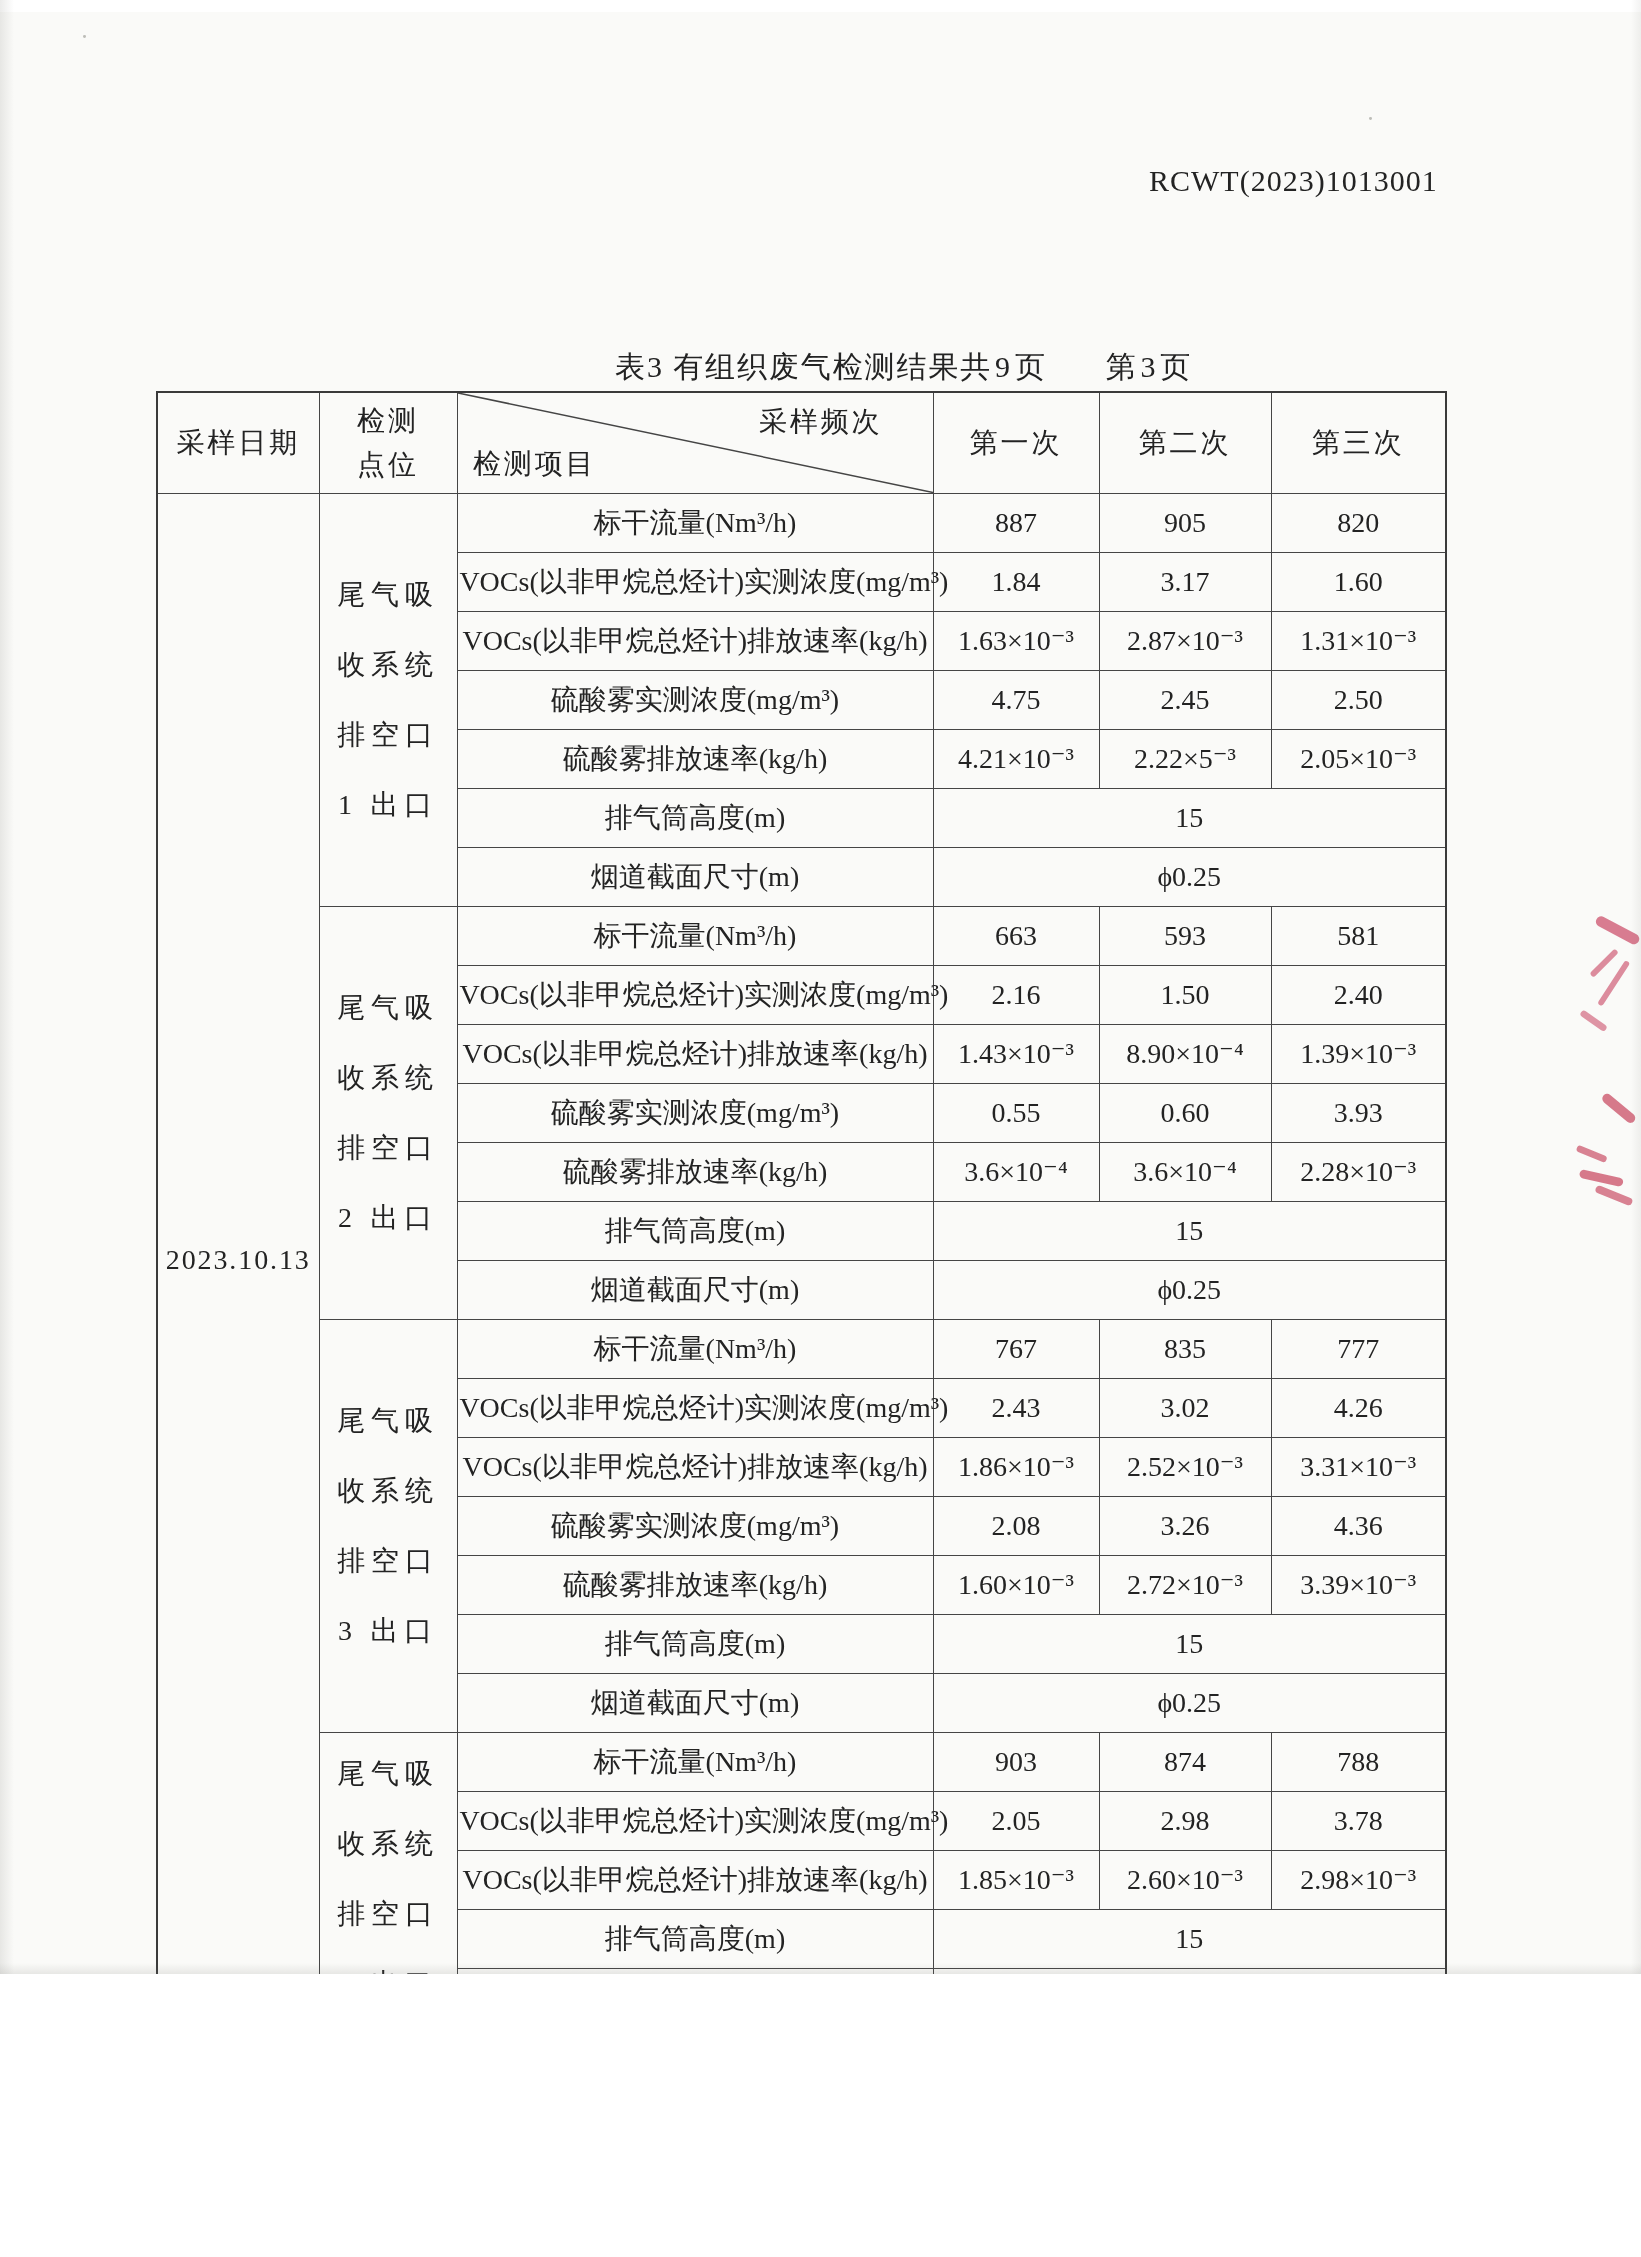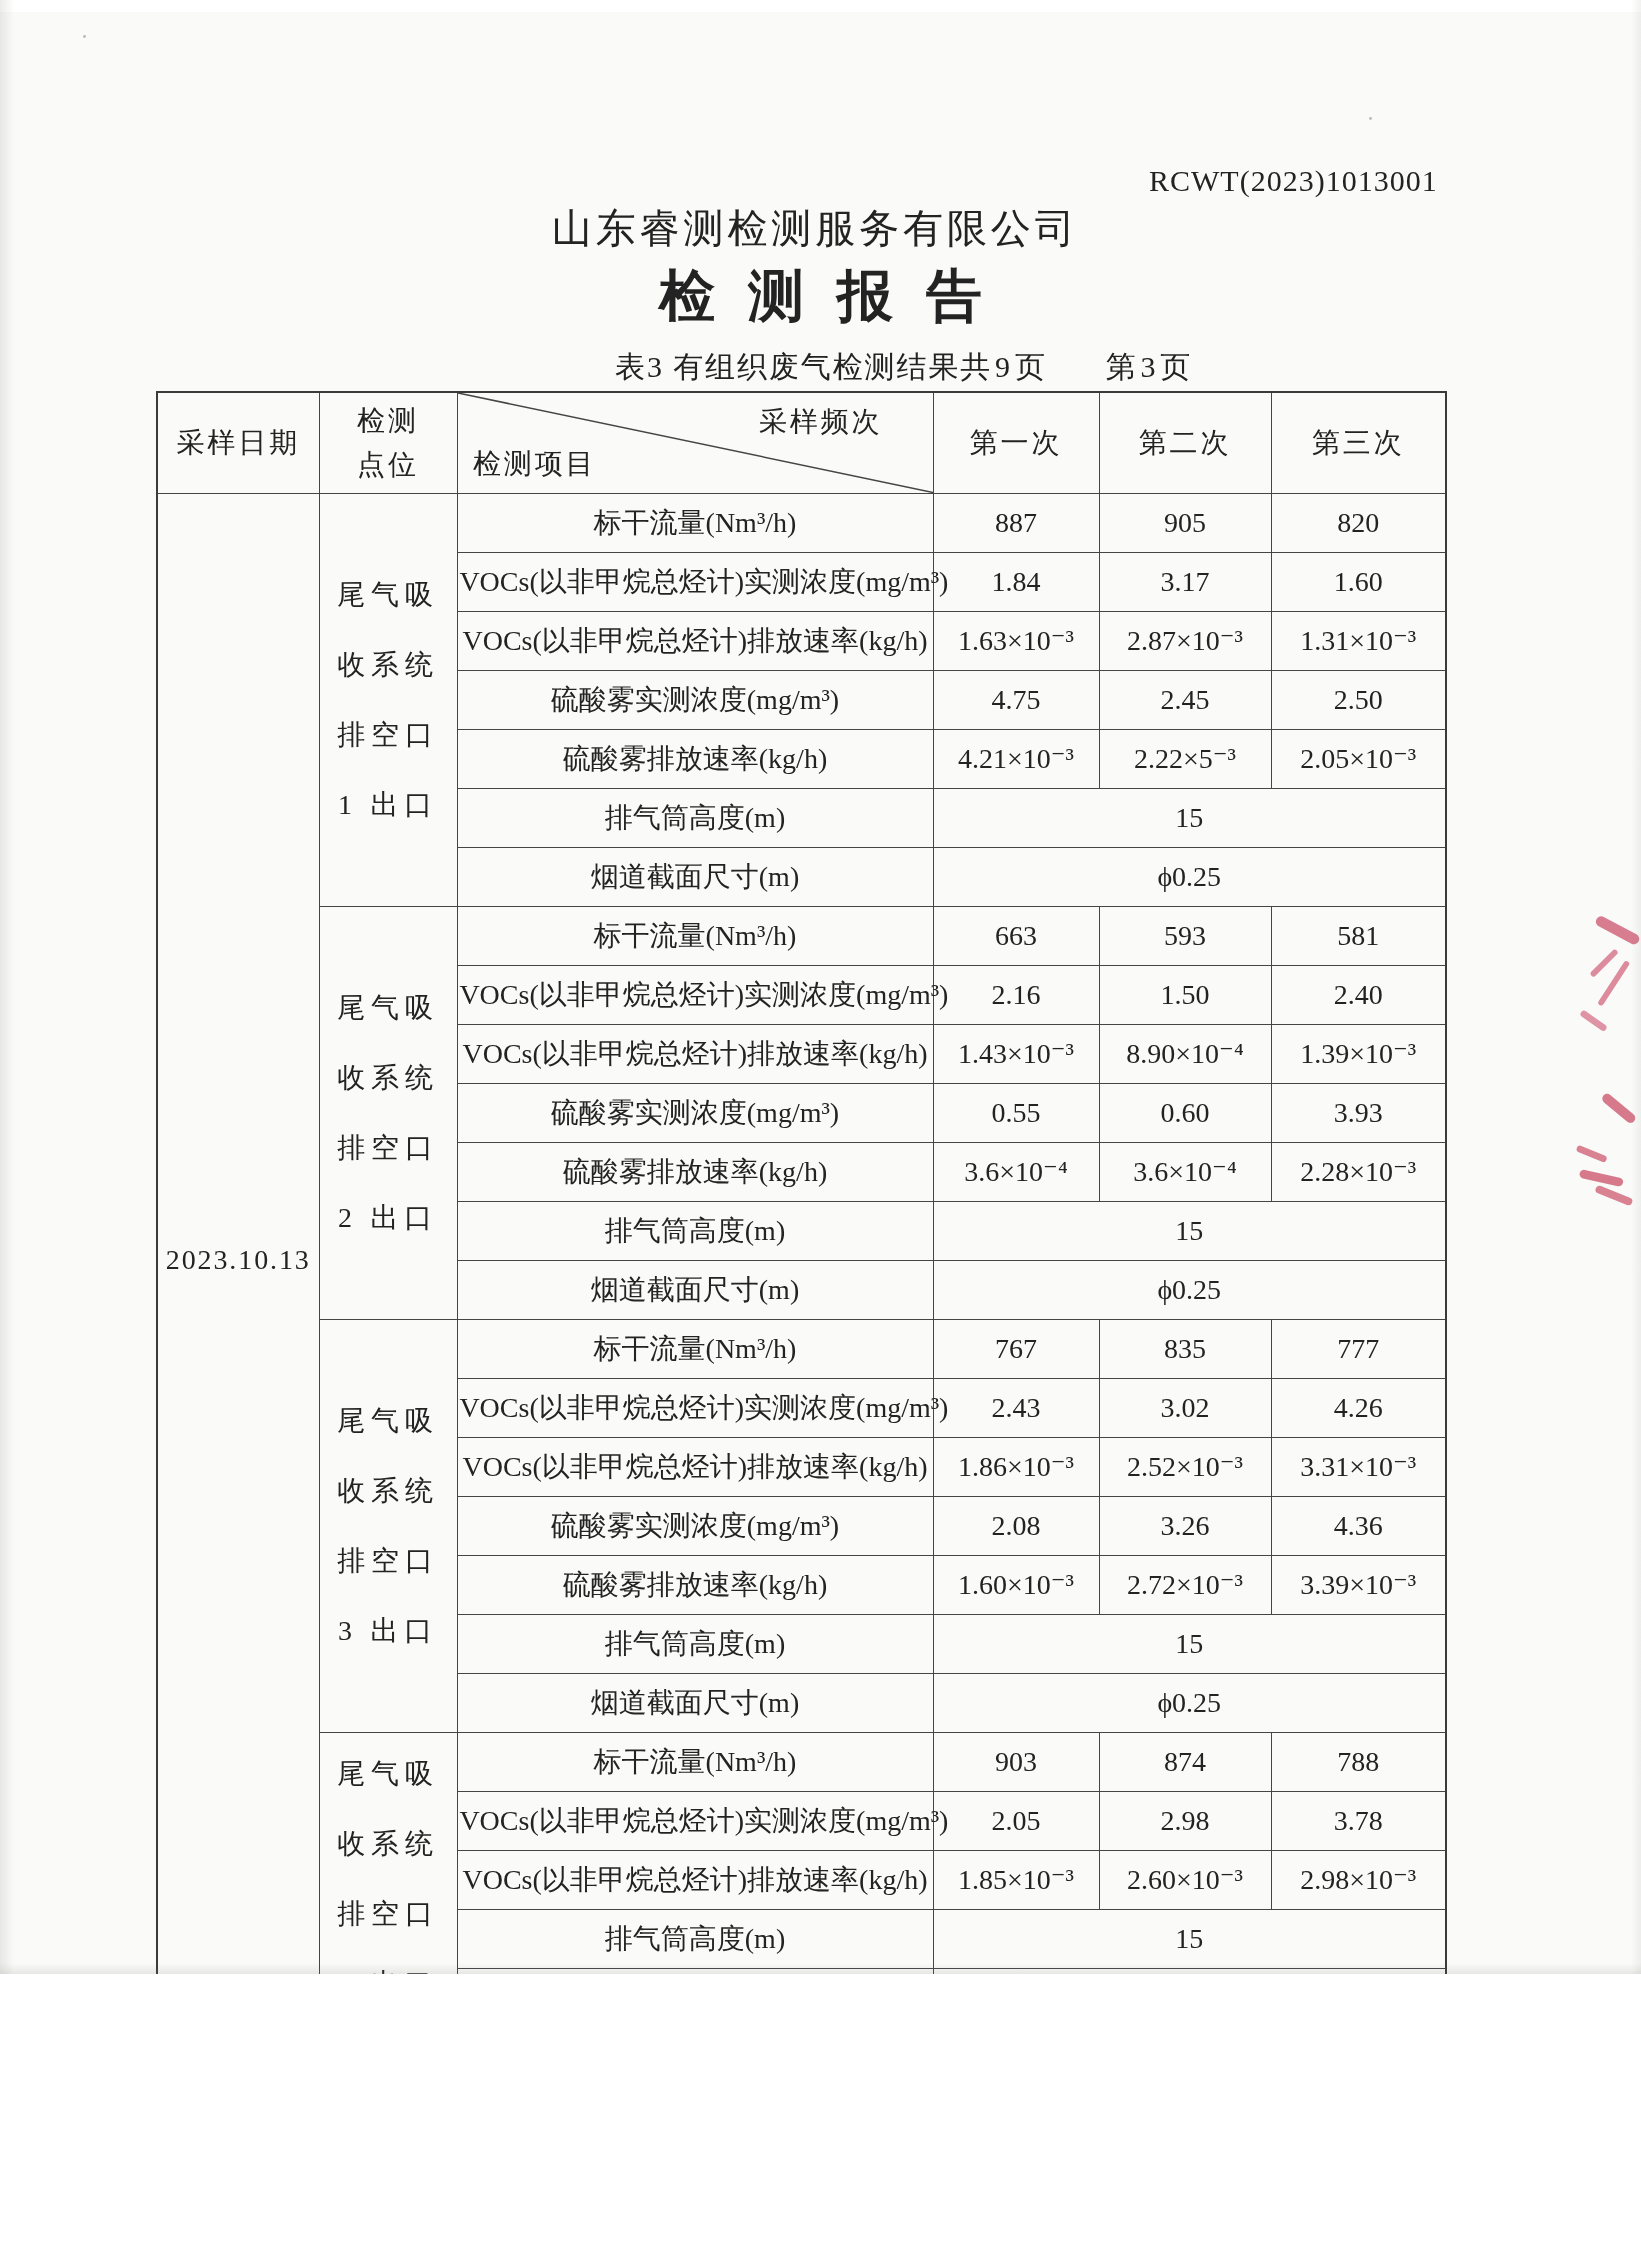--- a/index.html
+++ b/index.html
@@ -61,22 +61,20 @@
 
   .stamp{position:absolute;}
   .stamp path{fill:none;stroke-linecap:round;stroke-linejoin:round;}
 </style>
 </head>
 <body>
 
 <div class="page">
 
   <div class="report-no">RCWT(2023)1013001</div>
-  <div class="company">山东睿测检测服务有限公司</div>
-  <div class="title">检测报告</div>
 
   <div class="caption-row">
     <div class="caption">表3 有组织废气检测结果</div>
     <div class="pageinfo">
       <span>共9页</span>
       <span>第3页</span>
     </div>
   </div>
 
   <table class="report">

